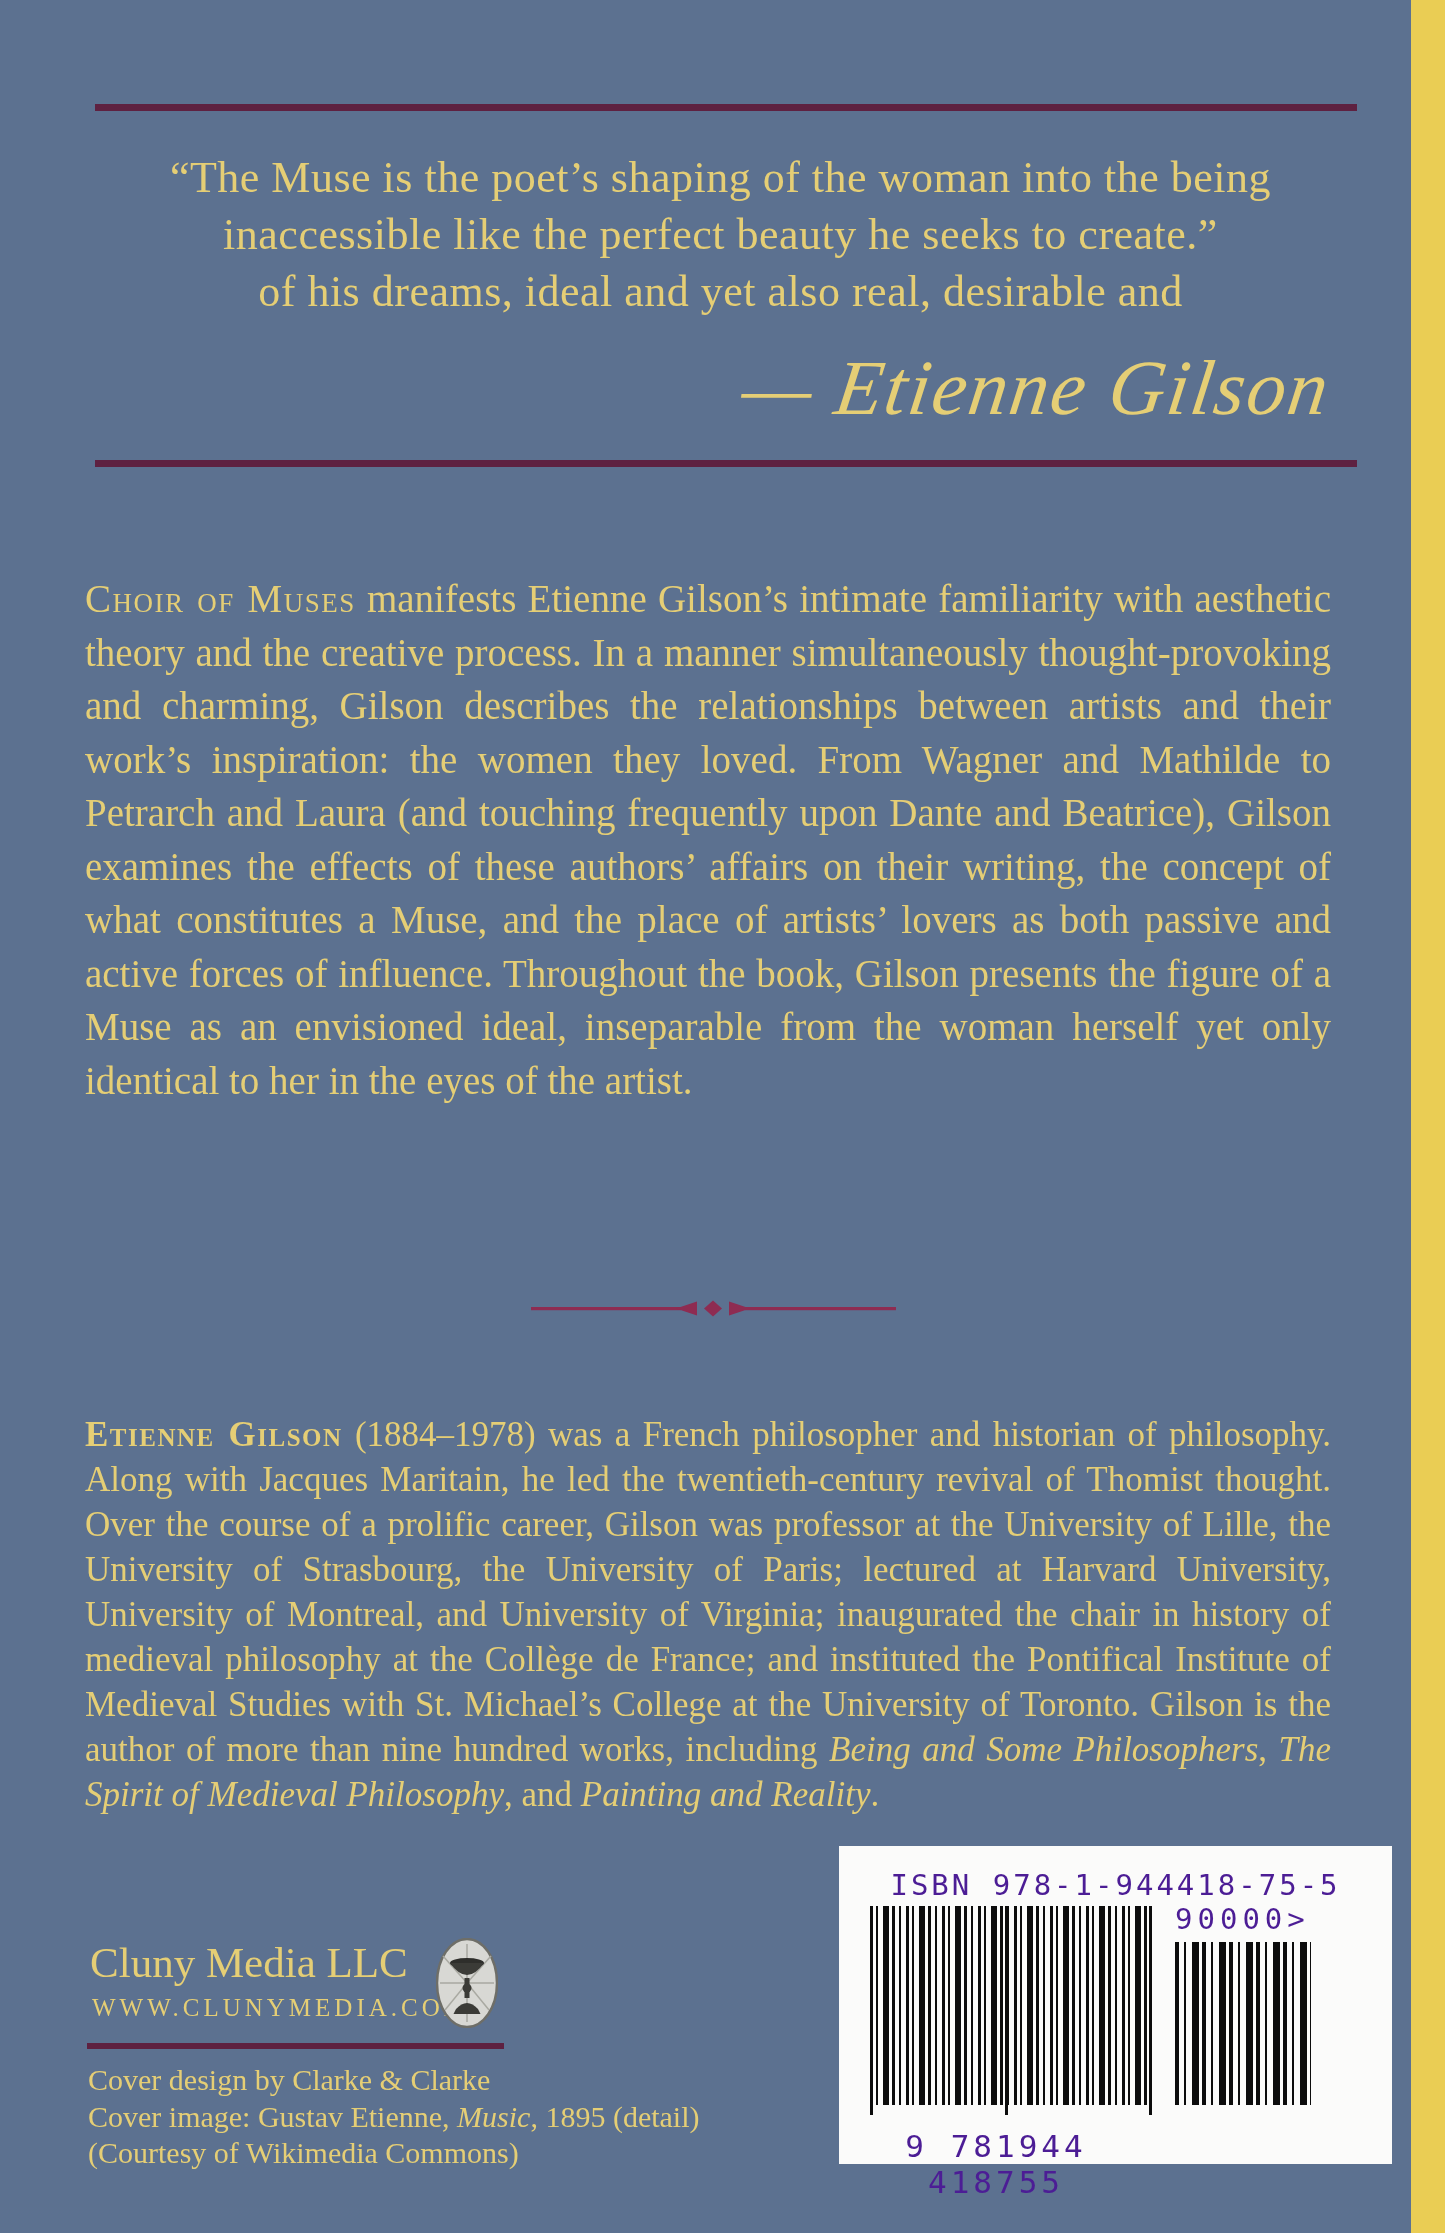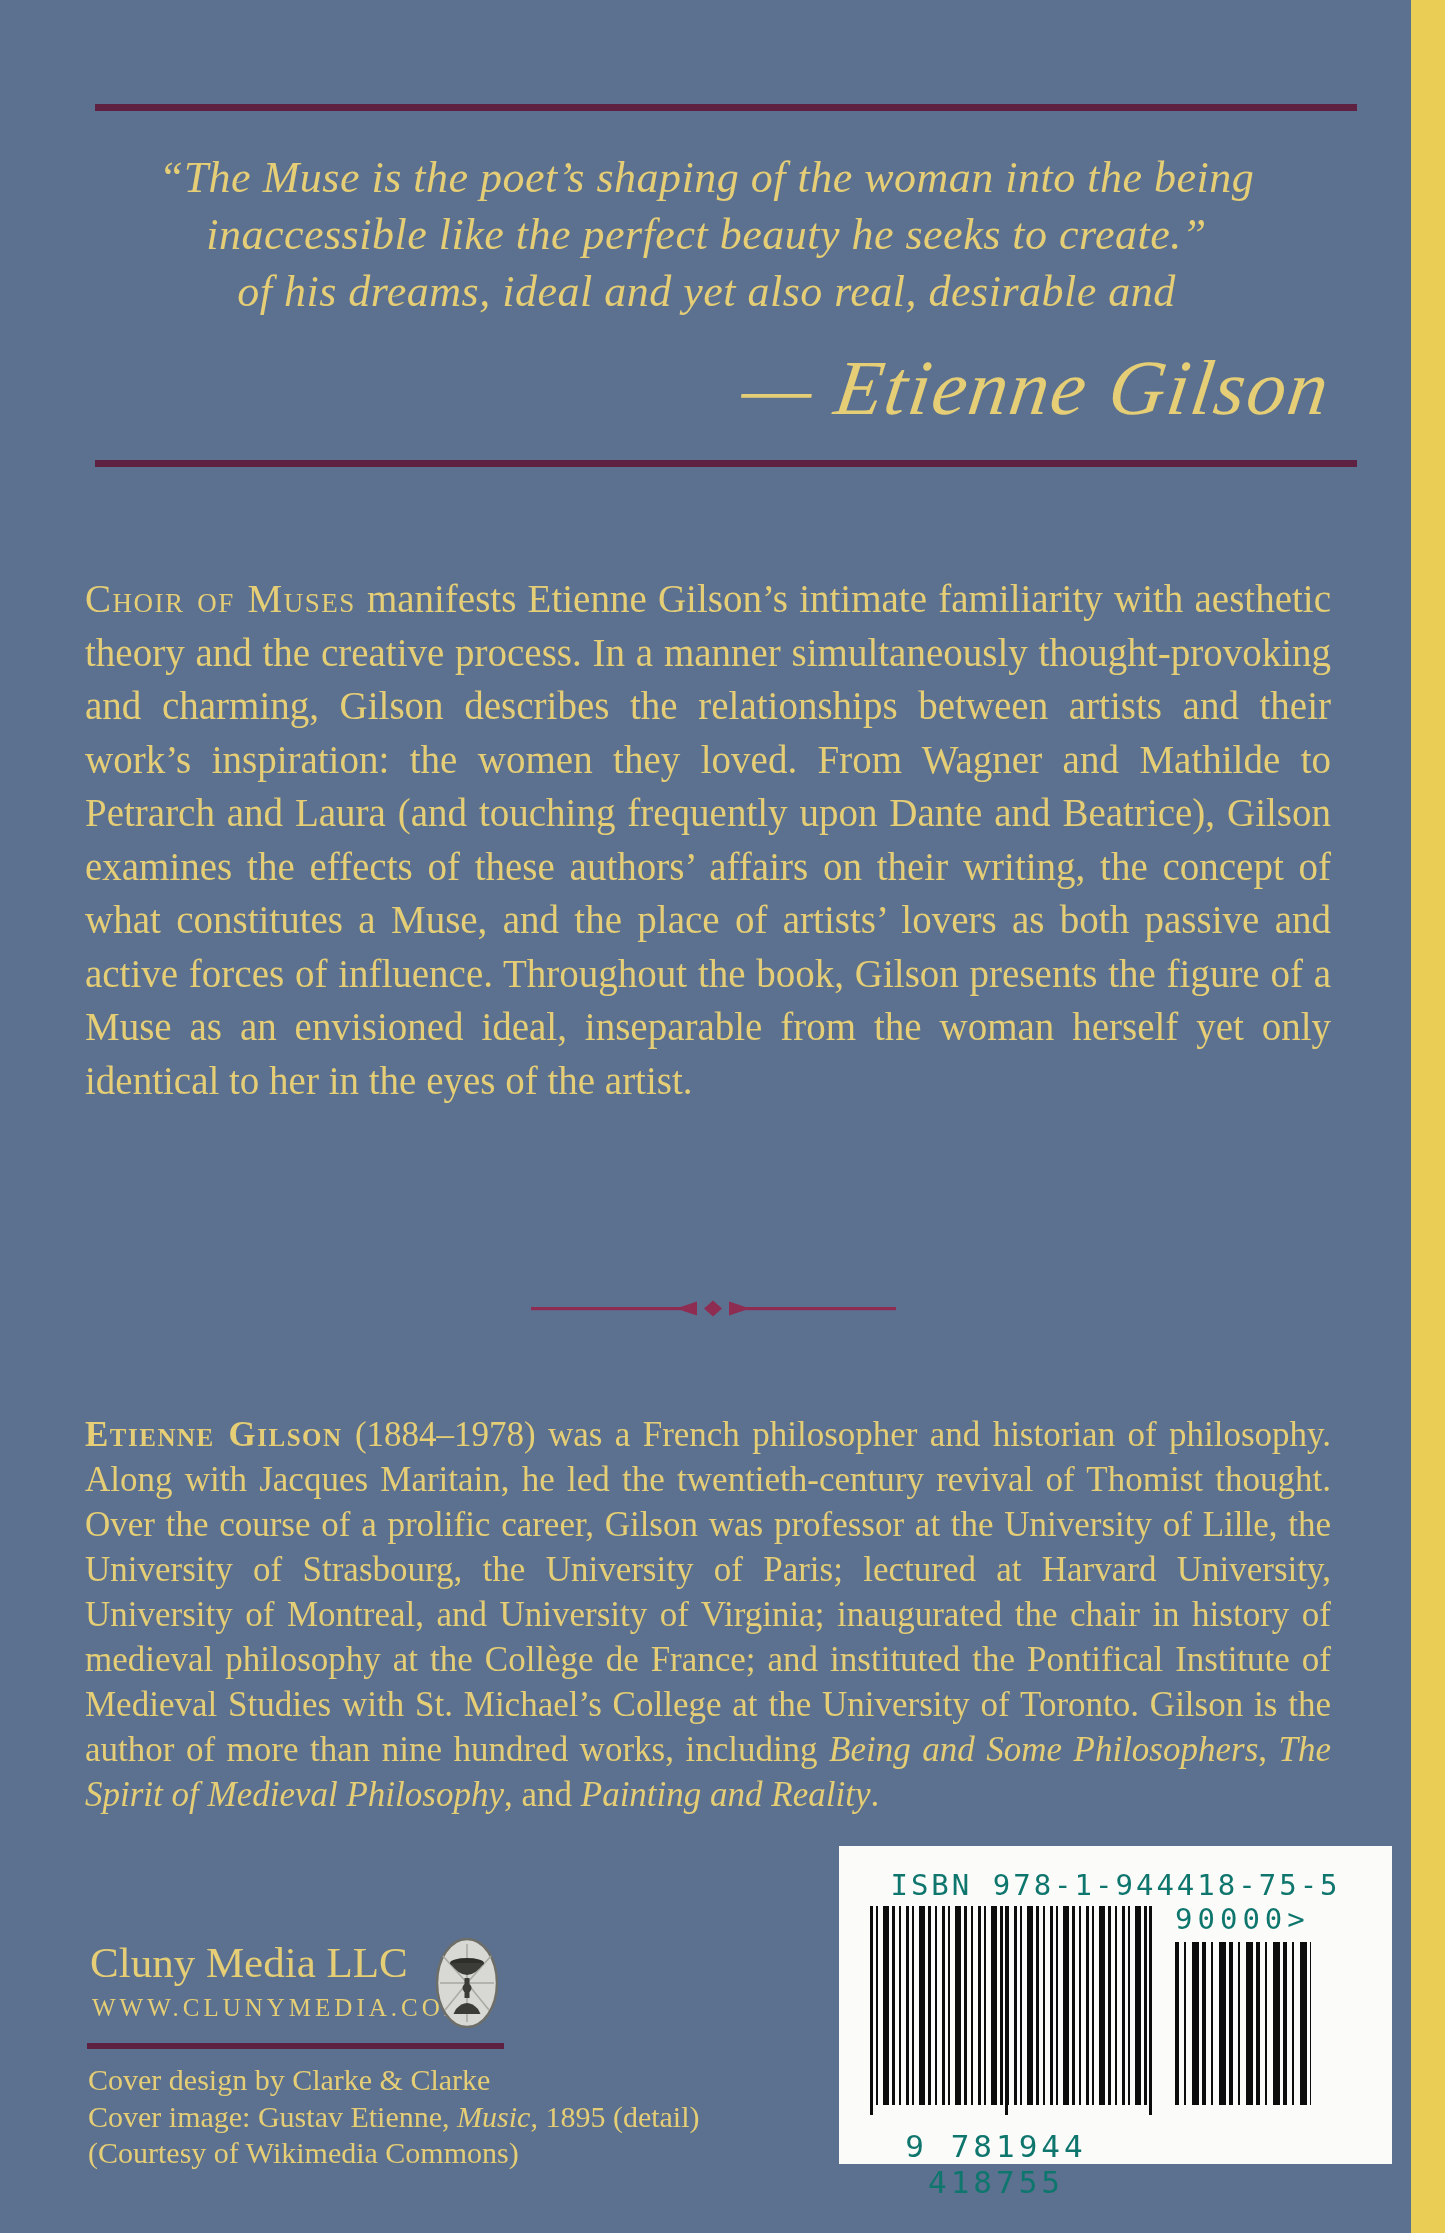--- a/index.html
+++ b/index.html
@@ -7,21 +7,21 @@
     position:relative;width:1445px;height:2233px;background:#5C7190;
     overflow:hidden;font-family:"Liberation Serif",serif;color:#E5CE75;
   }
   .stripe{position:absolute;top:0;right:0;width:34px;height:2233px;background:#EACD54;}
   .rule{position:absolute;background:#5E2141;}
   .rule-top{left:95px;top:104px;width:1262px;height:7px;}
   .rule-mid{left:95px;top:460px;width:1262px;height:7px;}
   .rule-bottom{left:87px;top:2043px;width:417px;height:6px;}
   .quote{
     position:absolute;left:0;top:149px;width:1413px;text-align:center;
-    font-style:italic;font-size:44px;line-height:57px;letter-spacing:.5px;
+    font-size:44px;line-height:57px;letter-spacing:.5px;padding-left:14px;
   }
   .signature{
     position:absolute;top:348px;right:115px;
     font-style:italic;font-size:78px;line-height:80px;
     transform:skewX(-8deg);transform-origin:right center;letter-spacing:2px;
   }
   .synopsis{
     position:absolute;left:85px;top:572px;width:1246px;margin:0;
     font-size:39px;line-height:53.5px;text-align:justify;
   }
@@ -35,21 +35,21 @@
   .pub-name{position:absolute;left:90px;top:1938px;font-size:43px;text-align:right;}
   .pub-site{
     position:absolute;left:92px;top:1994px;font-size:27px;
     letter-spacing:4px;font-variant:small-caps;text-transform:lowercase;
   }
   .pub-site-caps{text-transform:uppercase;letter-spacing:4px;font-size:25px;}
   .logo{position:absolute;left:436px;top:1938px;}
   .credits{position:absolute;left:88px;top:2062px;font-size:30px;line-height:36.5px;}
   .barcode{
     position:absolute;left:839px;top:1846px;width:553px;height:318px;background:#FBFBFA;
-    font-family:"DejaVu Sans Mono",monospace;color:#0f766e;
+    font-family:"DejaVu Sans Mono",monospace;color:#4c1d95;
   }
   .isbn{position:absolute;left:0;top:22px;width:100%;text-align:center;font-size:29px;letter-spacing:3px;}
   .bars-main{
     position:absolute;left:31px;top:60px;width:282px;height:199px;
     background:repeating-linear-gradient(90deg,
       #0c0c0c 0 3px,#FBFBFA 3px 6px,#0c0c0c 6px 8px,#FBFBFA 8px 13px,
       #0c0c0c 13px 19px,#FBFBFA 19px 22px,#0c0c0c 22px 25px,#FBFBFA 25px 29px,
       #0c0c0c 29px 31px,#FBFBFA 31px 36px);
   }
   .guard{position:absolute;top:60px;width:3px;height:209px;background:#0c0c0c;}

